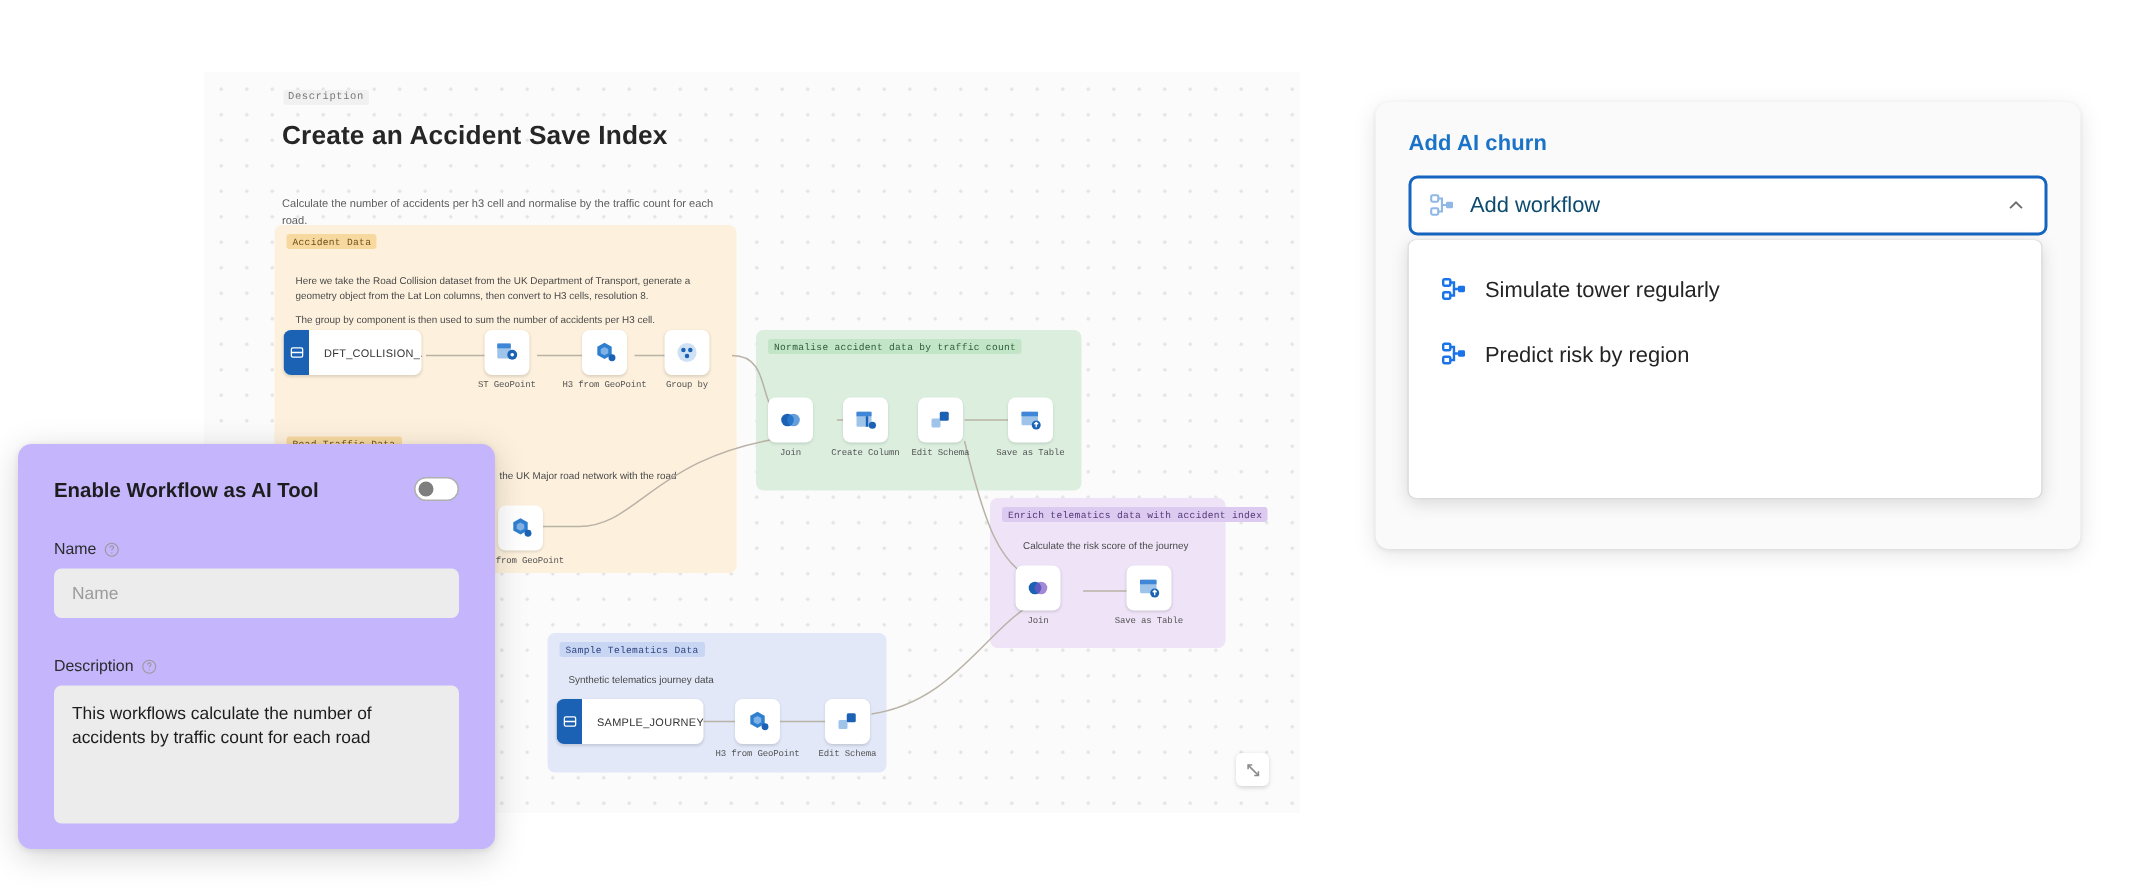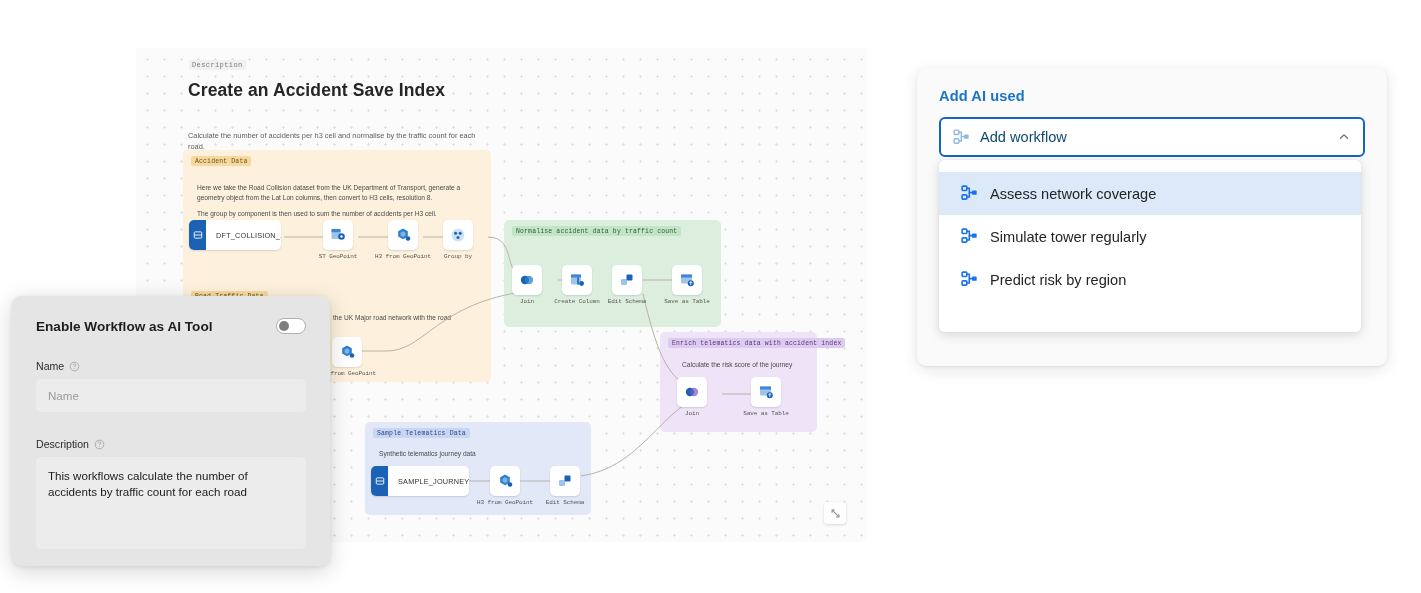--- a/index.html
+++ b/index.html
@@ -95,21 +95,21 @@
     position: absolute; left: 824px; top: 502px;
     width: 22px; height: 22px; background: #fff; border-radius: 4px;
     box-shadow: 0 1px 3px rgba(0,0,0,.15);
     display: flex; align-items: center; justify-content: center;
   }
 
   
   .dlg {
     position: absolute; left: 12px; top: 296px;
     width: 318px; height: 270px;
-    background: #e5e5e5; border-radius: 9px;
+    background: #c4b5fd; border-radius: 9px;
     box-shadow: 0 5px 22px rgba(0,0,0,.17), 0 1px 4px rgba(0,0,0,.08);
     padding: 22px 24px;
   }
   .dlg-head { display: flex; align-items: center; justify-content: space-between; }
   .dlg-title { font-size: 13.6px; font-weight: bold; color: #1d1d1d; }
   .toggle {
     width: 30px; height: 16px; border-radius: 9px;
     background: #fff; border: 1px solid #b0b0b0;
     display: flex; align-items: center; padding: 0 2px;
   }
@@ -374,47 +374,37 @@
       <svg class="qmark" viewBox="0 0 16 16" fill="none" stroke="#9a9a9a" stroke-width="1.1">
         <circle cx="8" cy="8" r="6.3"></circle>
         <path d="M6.3 6.1 C6.3 4.9 7.1 4.3 8 4.3 C9 4.3 9.7 5 9.7 5.9 C9.7 7 8 7.2 8 8.6"></path>
         <circle cx="8" cy="11" r=".65" fill="#9a9a9a" stroke="none"></circle>
       </svg>
     </div>
     <textarea class="ta" style="">This workflows calculate the number of accidents by traffic count for each road</textarea>
   </div>
 
   <div class="panel">
-    <div class="panel-title">Add AI used</div>
+    <div class="panel-title">Add AI churn</div>
     <div class="combo">
       <svg class="wf-ic" viewBox="0 0 18 18">
         <rect x="1.2" y="1.2" width="5" height="4.6" rx="1" fill="none" stroke="#8fb8e4" stroke-width="1.5"></rect>
         <rect x="1.2" y="10.4" width="5" height="4.6" rx="1" fill="none" stroke="#8fb8e4" stroke-width="1.5"></rect>
         <rect x="11.6" y="5.8" width="5" height="4.6" rx="1" fill="#8fb8e4"></rect>
         <path d="M6.2 3.5 L8.8 3.5 L8.8 8.1 L11.6 8.1" fill="none" stroke="#8fb8e4" stroke-width="1.5"></path>
         <path d="M6.2 12.7 L8.8 12.7 L8.8 8.1" fill="none" stroke="#8fb8e4" stroke-width="1.5"></path>
       </svg>
       <div class="combo-ph">Add workflow</div>
       <svg width="14" height="14" viewBox="0 0 16 16" fill="none" stroke="#6b6b6b" stroke-width="1.4">
         <path d="M3.5 10 L8 5.6 L12.5 10"></path>
       </svg>
     </div>
   </div>
 
   <div class="dd">
-    <div class="dd-item sel">
-      <svg class="wf-ic" viewBox="0 0 18 18">
-        <rect x="1.2" y="1.2" width="5" height="4.6" rx="1" fill="none" stroke="#1a73e8" stroke-width="1.7"></rect>
-        <rect x="1.2" y="10.4" width="5" height="4.6" rx="1" fill="none" stroke="#1a73e8" stroke-width="1.7"></rect>
-        <rect x="11.6" y="5.8" width="5" height="4.6" rx="1" fill="#1a73e8"></rect>
-        <path d="M6.2 3.5 L8.8 3.5 L8.8 8.1 L11.6 8.1" fill="none" stroke="#1a73e8" stroke-width="1.7"></path>
-        <path d="M6.2 12.7 L8.8 12.7 L8.8 8.1" fill="none" stroke="#1a73e8" stroke-width="1.7"></path>
-      </svg>
-      <div class="dd-lbl">Assess network coverage</div>
-    </div>
     <div class="dd-item">
       <svg class="wf-ic" viewBox="0 0 18 18">
         <rect x="1.2" y="1.2" width="5" height="4.6" rx="1" fill="none" stroke="#1a73e8" stroke-width="1.7"></rect>
         <rect x="1.2" y="10.4" width="5" height="4.6" rx="1" fill="none" stroke="#1a73e8" stroke-width="1.7"></rect>
         <rect x="11.6" y="5.8" width="5" height="4.6" rx="1" fill="#1a73e8"></rect>
         <path d="M6.2 3.5 L8.8 3.5 L8.8 8.1 L11.6 8.1" fill="none" stroke="#1a73e8" stroke-width="1.7"></path>
         <path d="M6.2 12.7 L8.8 12.7 L8.8 8.1" fill="none" stroke="#1a73e8" stroke-width="1.7"></path>
       </svg>
       <div class="dd-lbl">Simulate tower regularly</div>
     </div>

